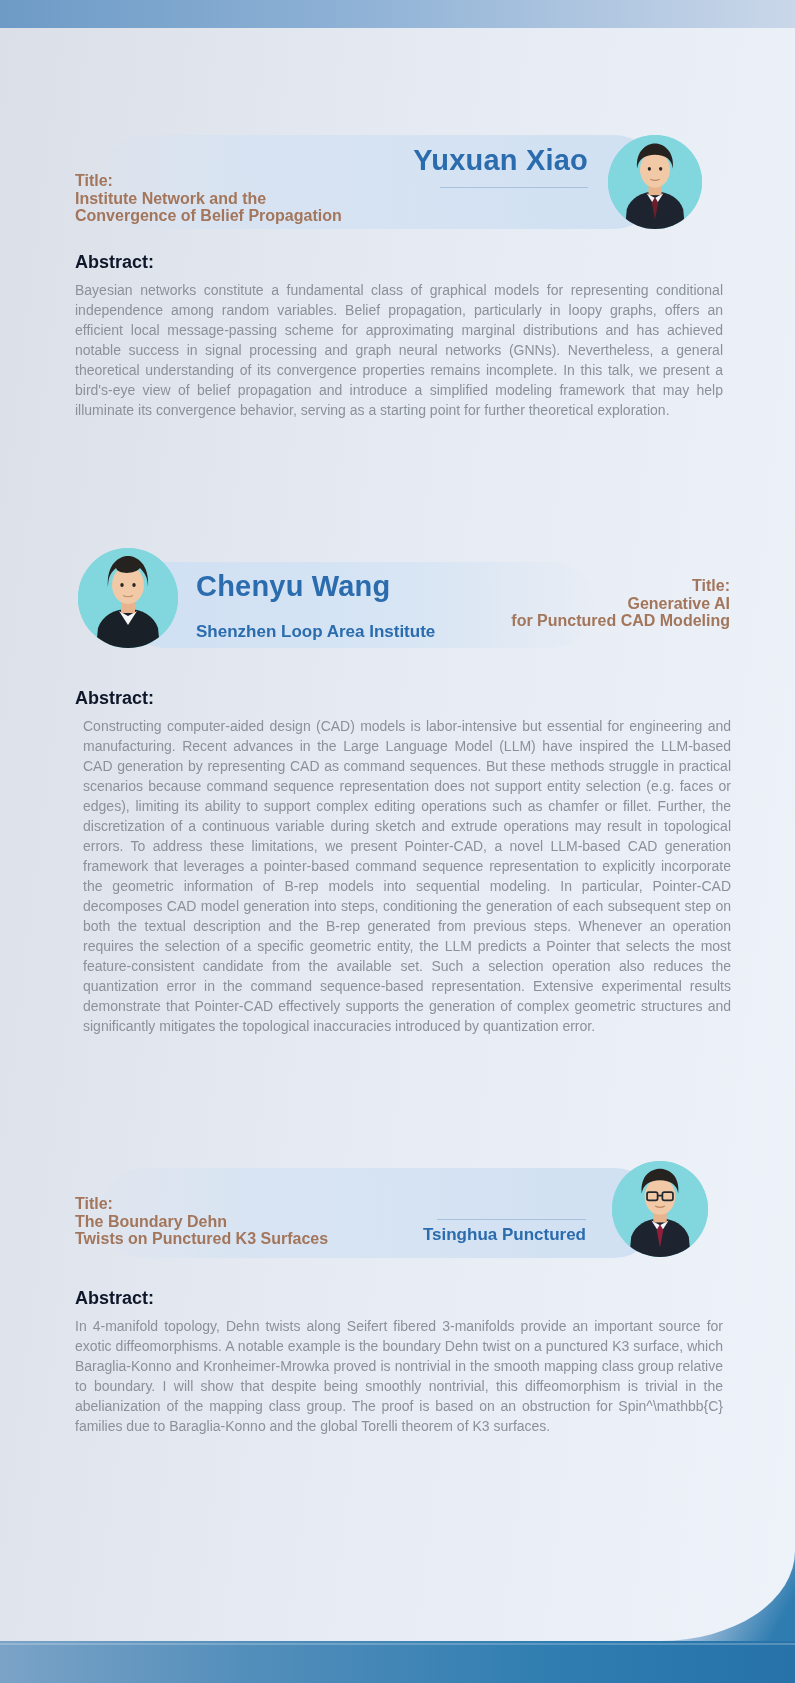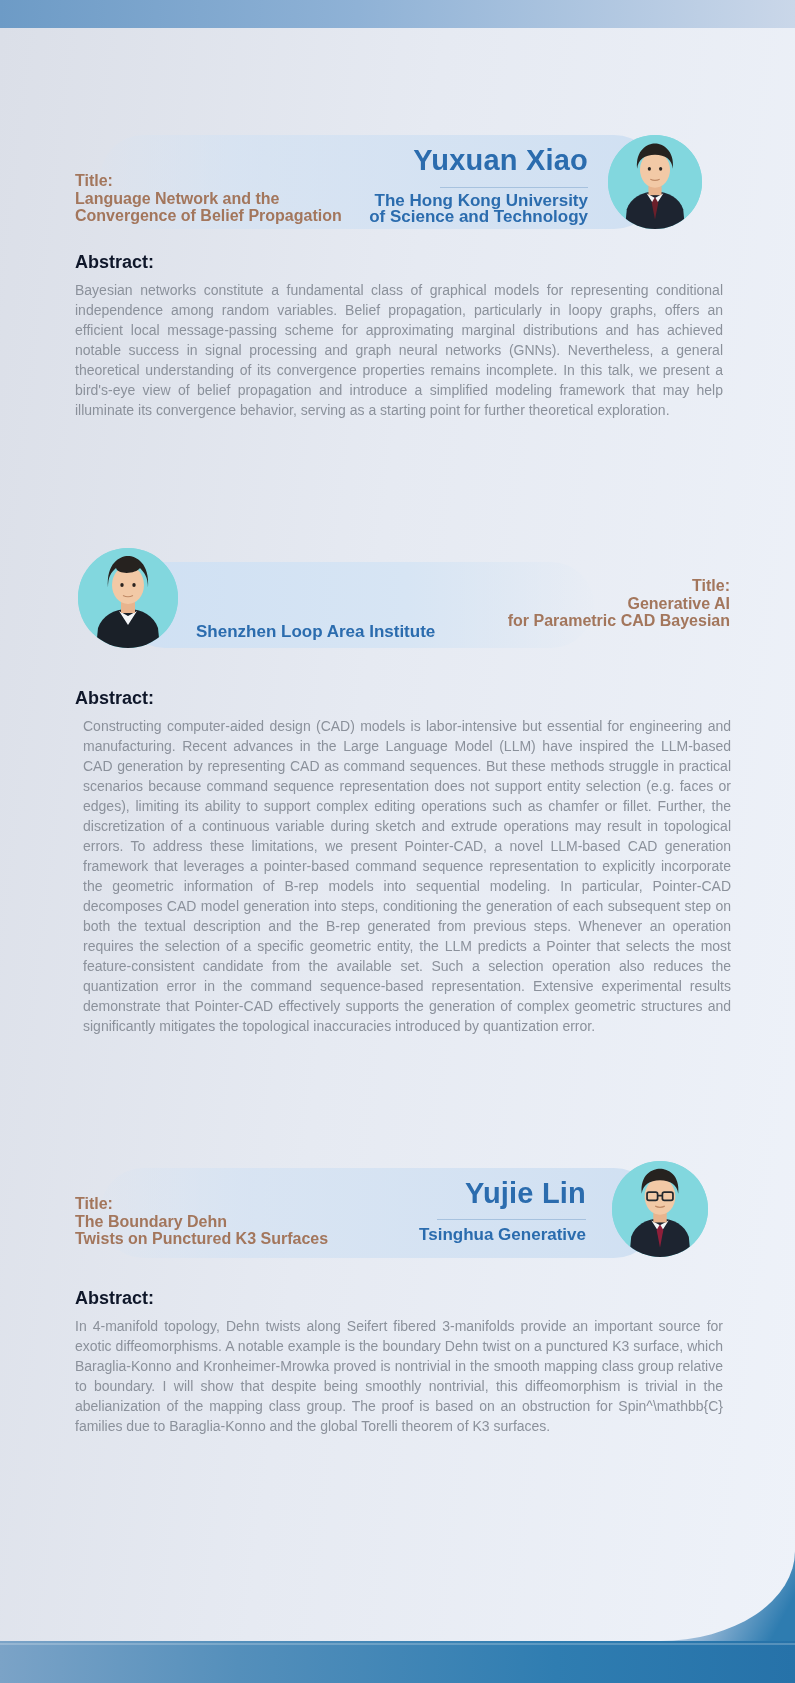--- a/index.html
+++ b/index.html
@@ -72,53 +72,50 @@
       <rect x="43" y="50" width="14" height="14" fill="#e8b48e"></rect>
       <ellipse cx="50" cy="37" rx="16" ry="19" fill="#f2c9a6"></ellipse>
       <ellipse cx="44" cy="36" rx="1.7" ry="2" fill="#2a2420"></ellipse>
       <ellipse cx="56" cy="36" rx="1.7" ry="2" fill="#2a2420"></ellipse>
       <path d="M45 47 Q50 49.5 55 47" stroke="#c08a66" stroke-width="1.2" fill="none"></path>
       <path d="M31 36 C29 16 42 9 50 9 C58 9 71 16 69 36 C68 26 61 21 50 21 C39 21 32 26 31 36 Z" fill="#26221f"></path>
     </svg>
   </div>
   <div class="abs name n1">Yuxuan Xiao</div>
   <div class="abs divider d1"></div>
-  <div class="abs affil a1">
-    <div>The Hong Kong University</div>
-    <div>of Science and Technology</div>
-  </div>
   <div class="abs ttl t1">
     <div>Title:</div>
-    <div>Language Network and the</div>
+    <div>Institute Network and the</div>
     <div>Convergence of Belief Propagation</div>
   </div>
   <div class="abs abshead h1">Abstract:</div>
   <div class="abs para pa1">Bayesian networks constitute a fundamental class of graphical models for representing conditional independence among random variables. Belief propagation, particularly in loopy graphs, offers an efficient local message-passing scheme for approximating marginal distributions and has achieved notable success in signal processing and graph neural networks (GNNs). Nevertheless, a general theoretical understanding of its convergence properties remains incomplete. In this talk, we present a bird's-eye view of belief propagation and introduce a simplified modeling framework that may help illuminate its convergence behavior, serving as a starting point for further theoretical exploration.</div>
 
   <div class="abs card c2"></div>
   <div class="abs photo p2">
     <svg viewBox="0 0 100 100">
       <rect width="100" height="100" fill="#82d7de"></rect>
       <path d="M50 61 C36 61 24 68 20 80 L18 100 L82 100 L80 80 C76 68 64 61 50 61 Z" fill="#1a2028"></path>
       <path d="M41 63 L50 77 L59 63 L50 68 Z" fill="#f4f6f8"></path>
       <rect x="43" y="50" width="14" height="15" fill="#e8b48e"></rect>
       <ellipse cx="50" cy="37" rx="16" ry="19" fill="#f2c9a6"></ellipse>
       <ellipse cx="44" cy="37" rx="1.7" ry="2" fill="#2a2420"></ellipse>
       <ellipse cx="56" cy="37" rx="1.7" ry="2" fill="#2a2420"></ellipse>
       <path d="M45 47.5 Q50 50 55 47.5" stroke="#c08a66" stroke-width="1.2" fill="none"></path>
       <path d="M30 40 C28 15 42 8 50 8 C58 8 72 15 70 40 C70 28 66 25 62 20 C58 26 40 27 38 20 C33 25 30 28 30 40 Z" fill="#26221f"></path>
     </svg>
   </div>
+  <div class="abs name n2">Chenyu Wang</div>
   <div class="abs affil a2">
     <div>Shenzhen Loop Area Institute</div>
   </div>
   <div class="abs ttl t2">
     <div>Title:</div>
     <div>Generative AI</div>
-    <div>for Parametric CAD Bayesian</div>
+    <div>for Punctured CAD Modeling</div>
   </div>
   <div class="abs abshead h2">Abstract:</div>
   <div class="abs para pa2">Constructing computer-aided design (CAD) models is labor-intensive but essential for engineering and manufacturing. Recent advances in the Large Language Model (LLM) have inspired the LLM-based CAD generation by representing CAD as command sequences. But these methods struggle in practical scenarios because command sequence representation does not support entity selection (e.g. faces or edges), limiting its ability to support complex editing operations such as chamfer or fillet. Further, the discretization of a continuous variable during sketch and extrude operations may result in topological errors. To address these limitations, we present Pointer-CAD, a novel LLM-based CAD generation framework that leverages a pointer-based command sequence representation to explicitly incorporate the geometric information of B-rep models into sequential modeling. In particular, Pointer-CAD decomposes CAD model generation into steps, conditioning the generation of each subsequent step on both the textual description and the B-rep generated from previous steps. Whenever an operation requires the selection of a specific geometric entity, the LLM predicts a Pointer that selects the most feature-consistent candidate from the available set. Such a selection operation also reduces the quantization error in the command sequence-based representation. Extensive experimental results demonstrate that Pointer-CAD effectively supports the generation of complex geometric structures and significantly mitigates the topological inaccuracies introduced by quantization error.</div>
 
   <div class="abs card c3"></div>
   <div class="abs photo p3">
     <svg viewBox="0 0 100 100">
       <rect width="100" height="100" fill="#82d7de"></rect>
       <path d="M50 60 C36 60 24 67 20 79 L18 100 L82 100 L80 79 C76 67 64 60 50 60 Z" fill="#1d2430"></path>
       <path d="M41 62 L50 76 L59 62 L50 67 Z" fill="#f4f6f8"></path>
@@ -127,24 +124,23 @@
       <ellipse cx="50" cy="37" rx="16" ry="19" fill="#f2c9a6"></ellipse>
       <path d="M45 47 Q50 49.5 55 47" stroke="#c08a66" stroke-width="1.2" fill="none"></path>
       <g stroke="#23282e" stroke-width="1.8" fill="none">
         <rect x="36.5" y="32.5" width="11" height="8.5" rx="2"></rect>
         <rect x="52.5" y="32.5" width="11" height="8.5" rx="2"></rect>
         <line x1="47.5" y1="36" x2="52.5" y2="36"></line>
       </g>
       <path d="M31 34 C29 14 42 8 50 8 C58 8 71 14 69 34 C68 25 61 20 50 20 C39 20 32 25 31 34 Z" fill="#26221f"></path>
     </svg>
   </div>
-  <div class="abs name n3">Yujie Lin</div>
   <div class="abs divider d3"></div>
   <div class="abs affil a3">
-    <div>Tsinghua Generative</div>
+    <div>Tsinghua Punctured</div>
   </div>
   <div class="abs ttl t3">
     <div>Title:</div>
     <div>The Boundary Dehn</div>
     <div>Twists on Punctured K3 Surfaces</div>
   </div>
   <div class="abs abshead h3">Abstract:</div>
   <div class="abs para pa3">In 4-manifold topology, Dehn twists along Seifert fibered 3-manifolds provide an important source for exotic diffeomorphisms. A notable example is the boundary Dehn twist on a punctured K3 surface, which Baraglia-Konno and Kronheimer-Mrowka proved is nontrivial in the smooth mapping class group relative to boundary. I will show that despite being smoothly nontrivial, this diffeomorphism is trivial in the abelianization of the mapping class group. The proof is based on an obstruction for Spin^\mathbb{C} families due to Baraglia-Konno and the global Torelli theorem of K3 surfaces.</div>
 </div>
 

